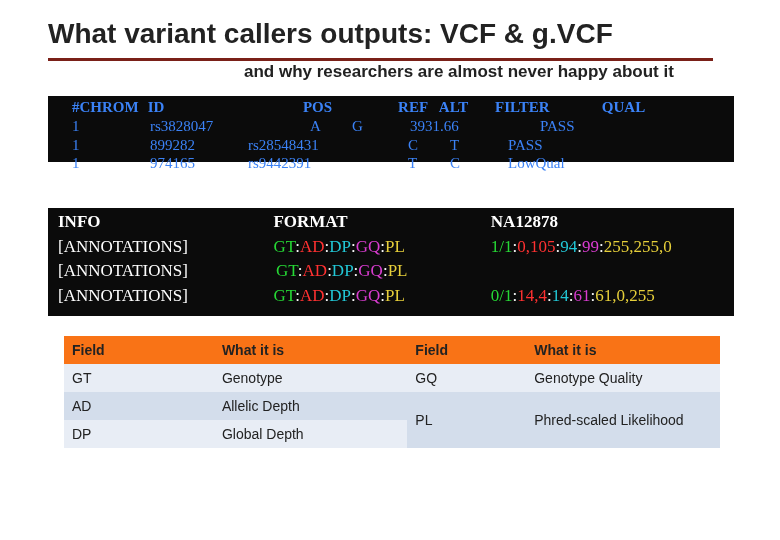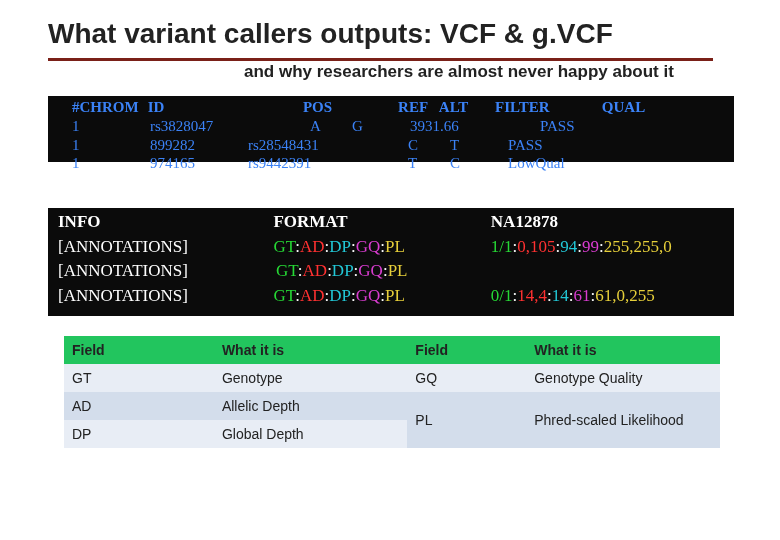--- a/index.html
+++ b/index.html
@@ -112,21 +112,21 @@
     font-size: 14px;
     color: #222;
     border-collapse: collapse;
   }
   .legend td, .legend th {
     padding: 6px 8px 6px 8px;
     text-align: left;
     vertical-align: middle;
   }
   .legend-header th {
-    background: #22c55e;
+    background: #f97316;
     font-weight: bold;
   }
   .legend .col1 { width: 150px; }
   .legend .col2 { width: 196px; }
   .legend .col3 { width: 114px; }
   .legend .col4 { width: 196px; }
   .legend-body tr:nth-child(odd)  td { background: #e8edf5; }
   .legend-body tr:nth-child(even) td { background: #d3ddeb; }
 
   

